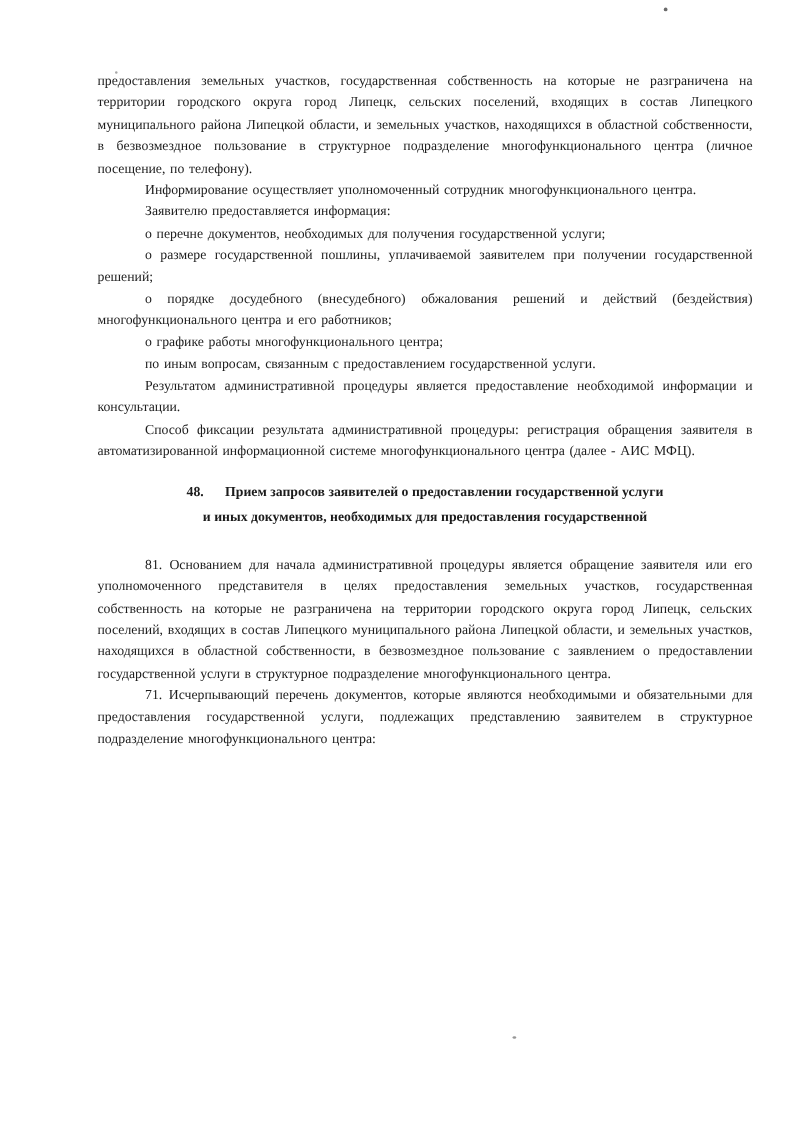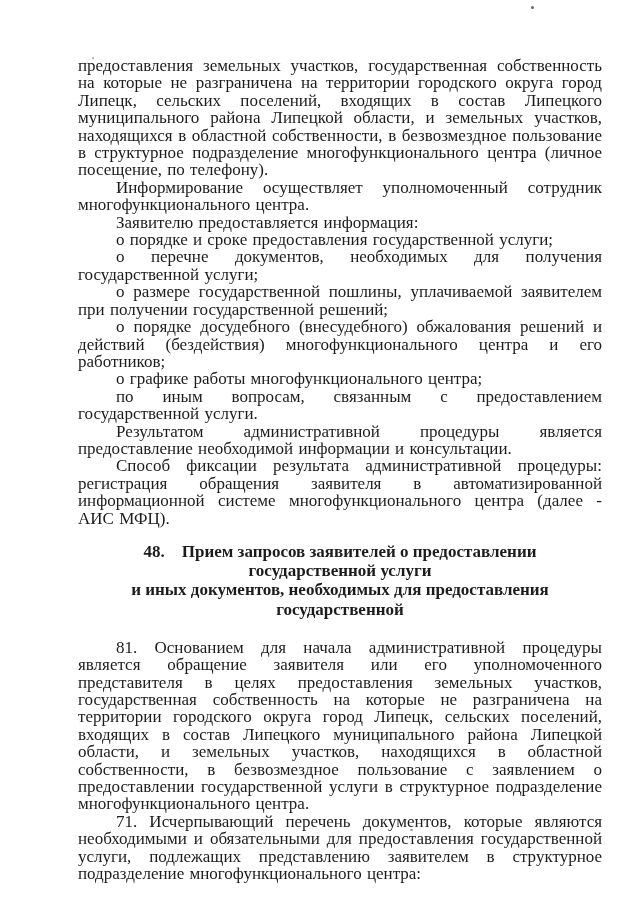--- a/index.html
+++ b/index.html
@@ -14,21 +14,21 @@
     background: #ffffff;
     overflow: hidden;
     font-family: "Liberation Serif", "DejaVu Serif", serif;
   }
   .text-block {
     position: absolute;
     left: 78px;
     top: 57px;
     width: 524px;
     color: #1c1c1c;
-    font-size: 17px;
+    font-size: 11px;
     line-height: 17.4px;
   }
   .para {
     margin: 0;
     text-align: justify;
     word-spacing: 1px;
   }
   .para.indent {
     text-indent: 38px;
   }
@@ -52,21 +52,20 @@
 </head>
 <body>
 
 <div class="page">
   <div class="text-block">
 
     <div>
         <p class="para">предоставления земельных участков, государственная собственность на которые не разграничена на территории городского округа город Липецк, сельских поселений, входящих в состав Липецкого муниципального района Липецкой области, и земельных участков, находящихся в областной собственности, в безвозмездное пользование в структурное подразделение многофункционального центра (личное посещение, по телефону).</p>
         <p class="para indent">Информирование осуществляет уполномоченный сотрудник многофункционального центра.</p>
         <p class="para indent">Заявителю предоставляется информация:</p>
-        <p class="para indent">о порядке и сроке предоставления государственной услуги;</p>
         <p class="para indent">о перечне документов, необходимых для получения государственной услуги;</p>
         <p class="para indent">о размере государственной пошлины, уплачиваемой заявителем при получении государственной решений;</p>
         <p class="para indent">о порядке досудебного (внесудебного) обжалования решений и действий (бездействия) многофункционального центра и его работников;</p>
         <p class="para indent">о графике работы многофункционального центра;</p>
         <p class="para indent">по иным вопросам, связанным с предоставлением государственной услуги.</p>
         <p class="para indent">Результатом административной процедуры является предоставление необходимой информации и консультации.</p>
         <p class="para indent">Способ фиксации результата административной процедуры: регистрация обращения заявителя в автоматизированной информационной системе многофункционального центра (далее - АИС МФЦ).</p>
       </div>
 
     <div class="section-heading">

